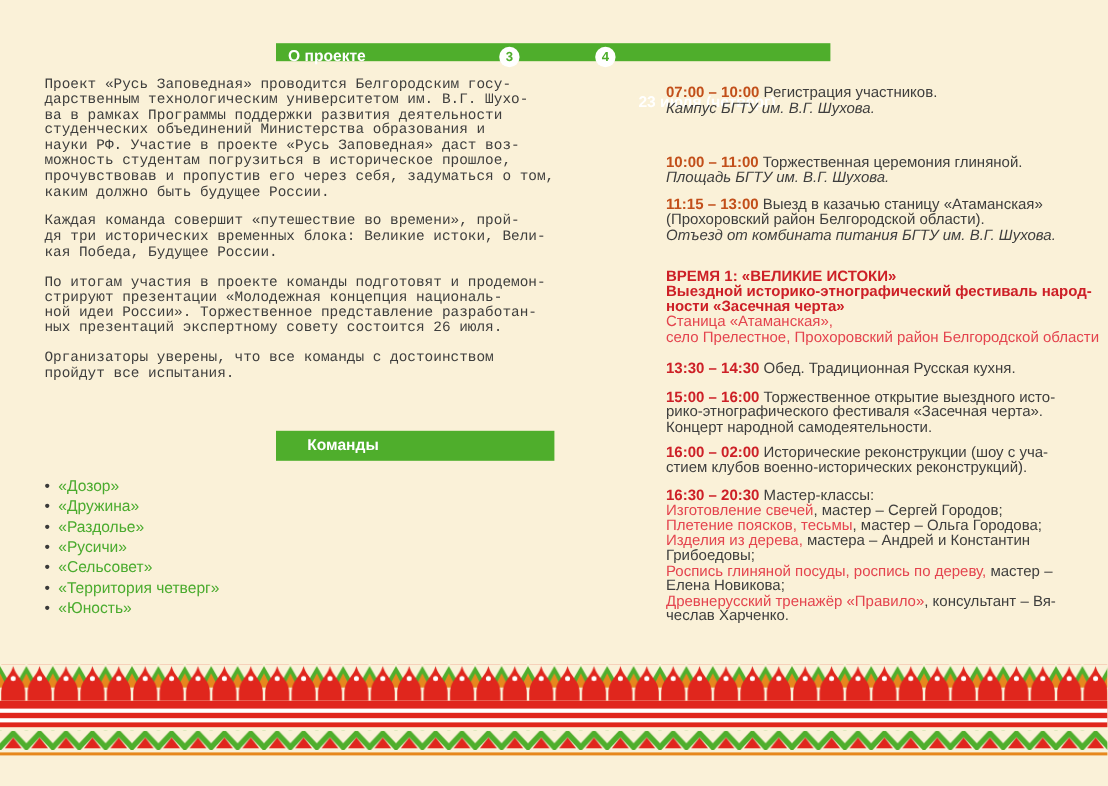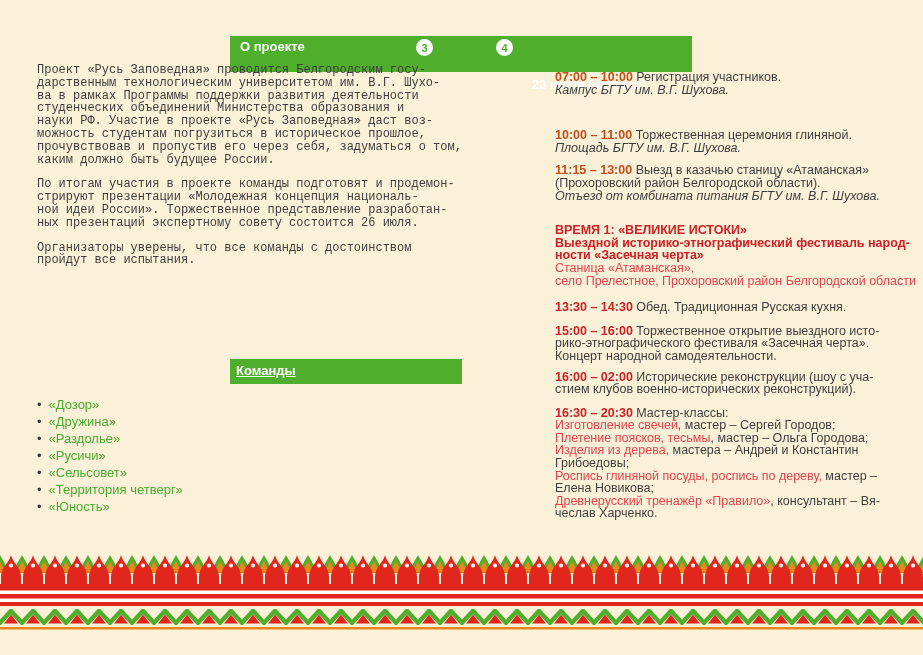--- a/index.html
+++ b/index.html
@@ -8,38 +8,38 @@
     font-family:"Liberation Sans", sans-serif;
     background:#faf1d8;
     position:relative;
     overflow:hidden;
     color:#3e3e3d;
   }
   .page { position:absolute; inset:0; }
 
   
   .topbar {
-    position:absolute; left:230px; top:36px; width:462px; height:36px;
+    position:absolute; left:230px; top:36px; width:462px; height:15px;
     background:#4fae2c; color:#fff; font-weight:bold; font-size:13px;text-align:right;
   }
   .topbar .lbl-left { position:absolute; left:10px; top:3px; }
   .topbar .lbl-right { position:absolute; left:302px; top:3px;margin-top:38px; }
   .pgnum {
     position:absolute; top:3px; width:17px; height:17px; border-radius:50%;
     background:#fff; color:#4fae2c; font-size:11px; font-weight:bold;
     display:flex; align-items:center; justify-content:center;
   }
   .pgnum.n3 { left:186px; }
   .pgnum.n4 { left:266px; }
 
   .teamsbar {
     position:absolute; left:230px; top:359px; width:232px; height:25px;
     background:#4fae2c; color:#fff; font-weight:bold; font-size:13px;
   }
-  .teamsbar span { position:absolute; left:6px; top:4px;text-decoration:underline; }
+  .teamsbar span { position:absolute; left:26px; top:4px; }
 
   
   .col-left {
     position:absolute; left:37px; top:64px; width:430px;
     font-size:12px; line-height:12.8px;font-family:Liberation Mono, monospace;
   }
   .col-left p { white-space:pre-line; margin-bottom:12px; }
 
   .teamlist {
     position:absolute; left:37px; top:396px; width:260px;
@@ -90,20 +90,23 @@
 
   <div class="col-left">
     <p>Проект «Русь Заповедная» проводится Белгородским госу-
 дарственным технологическим университетом им. В.Г. Шухо-
 ва в рамках Программы поддержки развития деятельности
 студенческих объединений Министерства образования и
 науки РФ. Участие в проекте «Русь Заповедная» даст воз-
 можность студентам погрузиться в историческое прошлое,
 прочувствовав и пропустив его через себя, задуматься о том,
 каким должно быть будущее России.</p>
+    <p>Каждая команда совершит «путешествие во времени», прой-
+дя три исторических временных блока: Великие истоки, Вели-
+кая Победа, Будущее России.</p>
     <p>По итогам участия в проекте команды подготовят и продемон-
 стрируют презентации «Молодежная концепция националь-
 ной идеи России». Торжественное представление разработан-
 ных презентаций экспертному совету состоится 26 июля.</p>
     <p>Организаторы уверены, что все команды с достоинством
 пройдут все испытания.</p>
   </div>
 
   <div class="teamsbar">
     <span>Команды</span>

